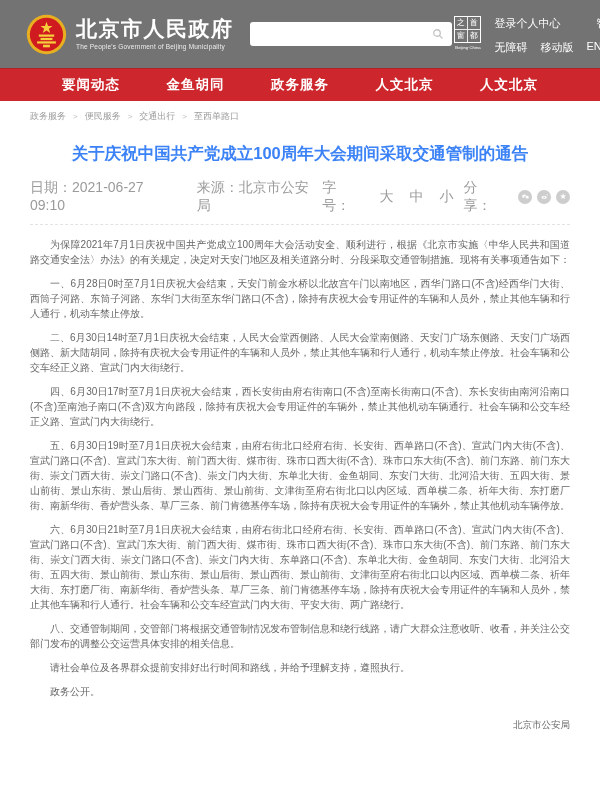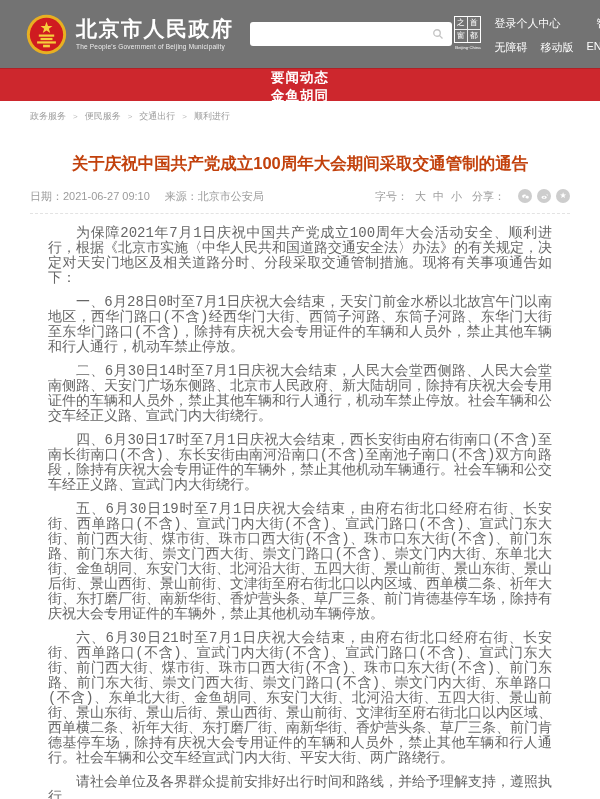--- a/index.html
+++ b/index.html
@@ -46,54 +46,53 @@
   .top-links { display:flex; flex-direction:column; gap:9px; min-width:88px; }
   .top-links-row { display:flex; gap:13px; justify-content:space-between; }
   .top-links a { color:#fff; font-size:11px; white-space:nowrap; }
   .caret::after { content:"▾"; font-size:7px; margin-left:2px; }
 
   
   .nav {
     height:33px; background:#cd272d; border-top:1px solid rgba(0,0,0,.14);
     display:flex; align-items:center; justify-content:space-between;
     padding:0 62px;
-    flex-direction:column;
   }
   .nav a { color:#fff; font-size:13.5px; font-weight:bold; letter-spacing:1px; }
 
   
   .breadcrumb { padding:9px 30px 2px; font-size:9px; color:#9b9b9b; display:flex; gap:7px; align-items:center; }
   .breadcrumb a { color:#9b9b9b; }
   .bc-sep { color:#bcbcbc; font-size:8px; }
 
   
   .article { padding:0 30px; }
-  .title { font-size:16.5px; font-weight:bold; color:#c2410c; text-align:center; margin:28px 0 15px; line-height:1.25; }
-
-  .meta { display:flex; align-items:flex-end; font-size:11px; color:#9b9b9b; padding-bottom:9px; }
+  .title { font-size:16.5px; font-weight:bold; color:#3b82f6; text-align:center; margin:18px 0 15px; line-height:1.25; }
+
+  .meta { display:flex; align-items:flex-end; font-size:14px; color:#9b9b9b; padding-bottom:9px; }
   .meta-left { display:flex; gap:15px; }
   .meta-item span { color:#9b9b9b; }
   .meta-right { margin-left:auto; display:flex; align-items:center; gap:10px; }
-  .font-sizes { display:flex; gap:7px; align-items:center; }
+  .font-sizes { display:flex; gap:16px; align-items:center; }
   .font-sizes a { color:#9b9b9b; }
   .share { display:flex; gap:13px; align-items:center; }
   .share-icons { display:flex; gap:5px; }
   .share-icon {
     width:14px; height:14px; border-radius:50%; background:#cdcdcd;
     display:flex; align-items:center; justify-content:center; cursor:pointer;
   }
   .share-icon svg { display:block; }
   .star-icon::after { content:"★"; color:#fff; font-size:8px; line-height:1; font-family:"DejaVu Sans",sans-serif; }
 
   .divider { border-top:1px dashed #e3e3e3; margin:0; }
 
   .body-text { padding-top:3px; }
   .body-text p {
-    font-size:14px; color:#666; line-height:15px;
-    text-indent:2em; text-align:justify; margin:9px 18px;font-family:Liberation Mono, monospace;
+    font-size:10px; color:#666; line-height:15px;
+    text-indent:2em; text-align:justify; margin:9px 0;
   }
   .signature { text-align:right; font-size:9.5px; color:#666; margin-top:20px; padding-bottom:14px; }
   .signature .org { margin-bottom:17px; }
 </style>
 </head>
 <body>
 
 <div class="header">
   <div class="logo-group">
     <span class="emblem">
@@ -155,21 +154,21 @@
   <a>人文北京</a>
 </div>
 
 <div class="breadcrumb">
   <a>政务服务</a>
   <span class="bc-sep">&gt;</span>
   <a>便民服务</a>
   <span class="bc-sep">&gt;</span>
   <a>交通出行</a>
   <span class="bc-sep">&gt;</span>
-  <a>顺利进行</a>
+  <a>至西单路口</a>
 </div>
 
 <div class="article">
   <div class="title">关于庆祝中国共产党成立100周年大会期间采取交通管制的通告</div>
 
   <div class="meta">
     <div class="meta-left">
       <span class="meta-item"><span>日期：</span><span>2021-06-27 09:10</span></span>
       <span class="meta-item"><span>来源：</span><span>北京市公安局</span></span>
     </div>
@@ -199,24 +198,25 @@
         </span>
       </span>
     </div>
   </div>
 
   <div class="divider"></div>
 
   <div class="body-text">
     <p>为保障2021年7月1日庆祝中国共产党成立100周年大会活动安全、顺利进行，根据《北京市实施〈中华人民共和国道路交通安全法〉办法》的有关规定，决定对天安门地区及相关道路分时、分段采取交通管制措施。现将有关事项通告如下：</p>
     <p>一、6月28日0时至7月1日庆祝大会结束，天安门前金水桥以北故宫午门以南地区，西华门路口(不含)经西华门大街、西筒子河路、东筒子河路、东华门大街至东华门路口(不含)，除持有庆祝大会专用证件的车辆和人员外，禁止其他车辆和行人通行，机动车禁止停放。</p>
-    <p>二、6月30日14时至7月1日庆祝大会结束，人民大会堂西侧路、人民大会堂南侧路、天安门广场东侧路、北京市人民政府、新大陆胡同，除持有庆祝大会专用证件的车辆和人员外，禁止其他车辆和行人通行，机动车禁止停放。社会车辆和公交车经正义路、宣武门内大街绕行。</p>
+    <p>二、6月30日14时至7月1日庆祝大会结束，人民大会堂西侧路、人民大会堂南侧路、天安门广场东侧路、天安门广场西侧路、新大陆胡同，除持有庆祝大会专用证件的车辆和人员外，禁止其他车辆和行人通行，机动车禁止停放。社会车辆和公交车经正义路、宣武门内大街绕行。</p>
     <p>四、6月30日17时至7月1日庆祝大会结束，西长安街由府右街南口(不含)至南长街南口(不含)、东长安街由南河沿南口(不含)至南池子南口(不含)双方向路段，除持有庆祝大会专用证件的车辆外，禁止其他机动车辆通行。社会车辆和公交车经正义路、宣武门内大街绕行。</p>
     <p>五、6月30日19时至7月1日庆祝大会结束，由府右街北口经府右街、长安街、西单路口(不含)、宣武门内大街(不含)、宣武门路口(不含)、宣武门东大街、前门西大街、煤市街、珠市口西大街(不含)、珠市口东大街(不含)、前门东路、前门东大街、崇文门西大街、崇文门路口(不含)、崇文门内大街、东单北大街、金鱼胡同、东安门大街、北河沿大街、五四大街、景山前街、景山东街、景山后街、景山西街、景山前街、文津街至府右街北口以内区域、西单横二条、祈年大街、东打磨厂街、南新华街、香炉营头条、草厂三条、前门肯德基停车场，除持有庆祝大会专用证件的车辆外，禁止其他机动车辆停放。</p>
     <p>六、6月30日21时至7月1日庆祝大会结束，由府右街北口经府右街、长安街、西单路口(不含)、宣武门内大街(不含)、宣武门路口(不含)、宣武门东大街、前门西大街、煤市街、珠市口西大街(不含)、珠市口东大街(不含)、前门东路、前门东大街、崇文门西大街、崇文门路口(不含)、崇文门内大街、东单路口(不含)、东单北大街、金鱼胡同、东安门大街、北河沿大街、五四大街、景山前街、景山东街、景山后街、景山西街、景山前街、文津街至府右街北口以内区域、西单横二条、祈年大街、东打磨厂街、南新华街、香炉营头条、草厂三条、前门肯德基停车场，除持有庆祝大会专用证件的车辆和人员外，禁止其他车辆和行人通行。社会车辆和公交车经宣武门内大街、平安大街、两广路绕行。</p>
+    <p>八、交通管制期间，交管部门将根据交通管制情况发布管制信息和绕行线路，请广大群众注意收听、收看，并关注公交部门发布的调整公交运营具体安排的相关信息。</p>
     <p>请社会单位及各界群众提前安排好出行时间和路线，并给予理解支持，遵照执行。</p>
     <p>政务公开。</p>
   </div>
 
   <div class="signature">
     <div class="org">北京市公安局</div>
 
   </div>
 </div>
 

